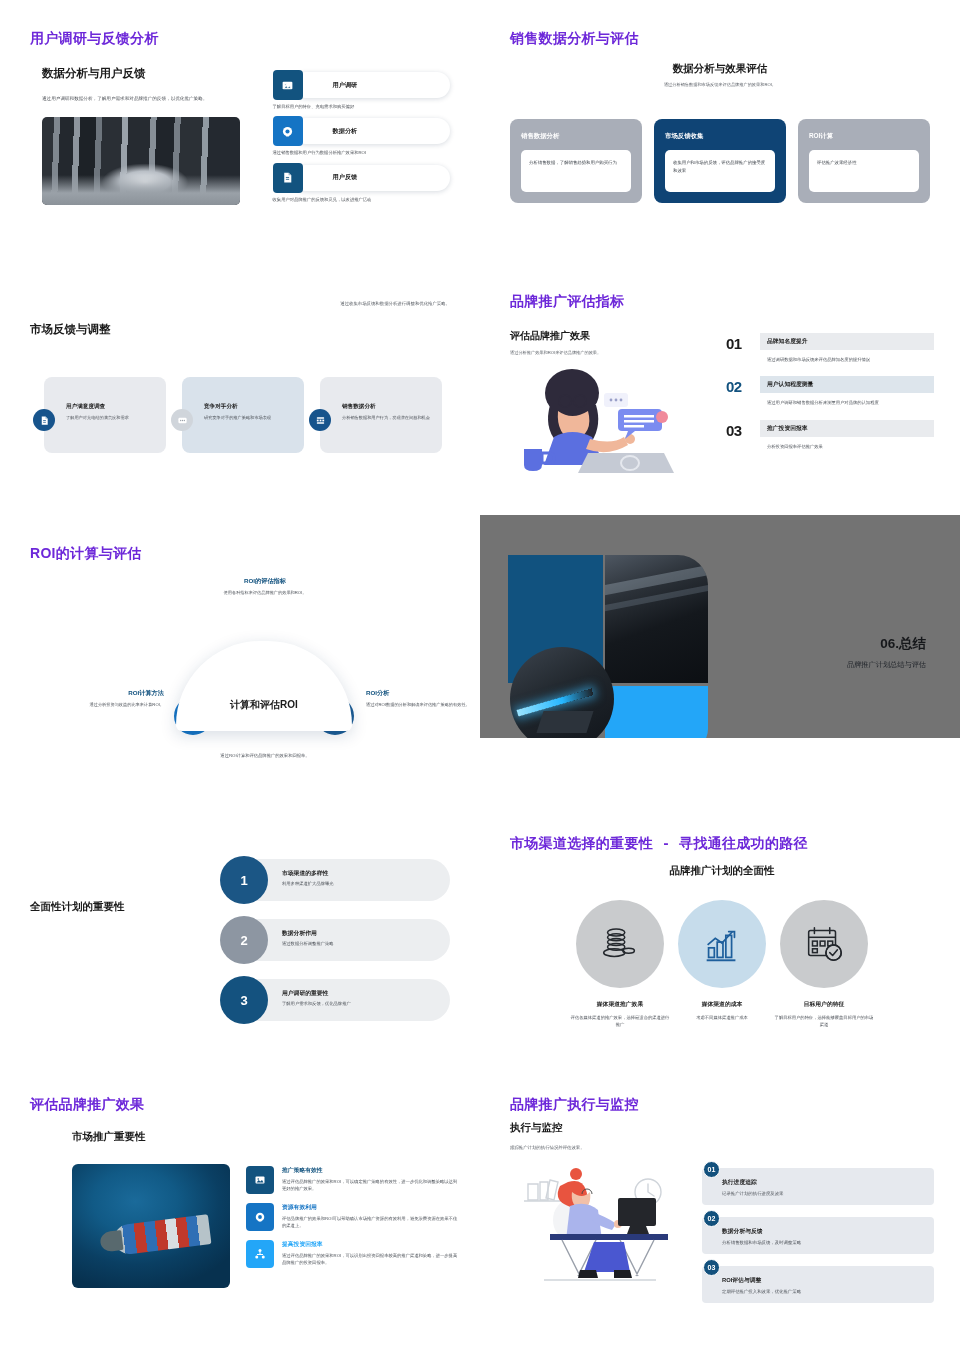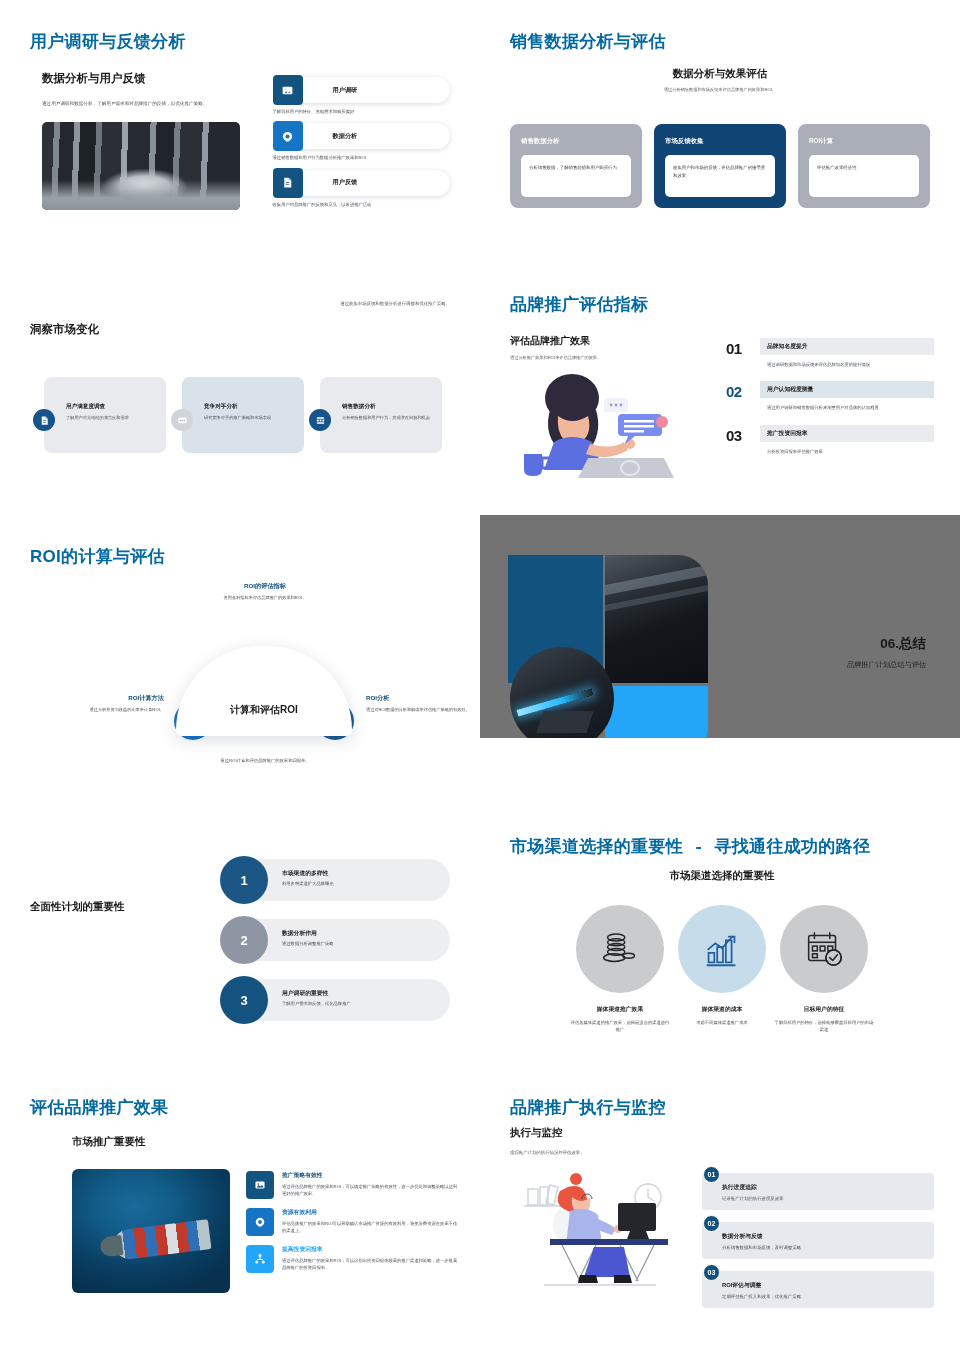--- a/index.html
+++ b/index.html
@@ -7,21 +7,21 @@
     width: 960px; height: 1352px;
     background: #ffffff;
     font-family: "Liberation Sans", "DejaVu Sans", sans-serif;
     color: #1b1b1b;
     overflow: hidden;
   }
   .deck { display: grid; grid-template-columns: 480px 480px; grid-template-rows: repeat(6, auto); }
   .slide { position: relative; background: #fff; overflow: hidden; }
 
   
-  .stitle { font-size: 17px; font-weight: bold; letter-spacing: .3px; color: #0369a1; }
+  .stitle { font-size: 14px; font-weight: bold; letter-spacing: .3px; color: #6d28d9; }
   .sub-h  { font-size: 11.5px; font-weight: bold; color: #1a1a1a; }
   .body-t { font-size: 4.6px; line-height: 1.7; color: #4b4f55; }
   .tiny   { font-size: 4.2px; line-height: 1.65; color: #5a5f66; }
 
   
   .s1 { height: 265px; padding: 30px 22px 0 30px; }
   .s1 .hd { margin-bottom: 18px; }
   .s1-wrap { display: flex; gap: 18px; }
   .s1-left { width: 230px; }
   .s1-left .sub-h { margin: 0 0 14px 12px; }
@@ -301,21 +301,21 @@
         <h4>ROI计算</h4>
         <div class="inner">
             <p>评估推广效果经济性</p>
           </div>
       </div>
     </div>
   </div>
 
   <div class="slide s3">
     <div class="lead">通过收集市场反馈和数据分析进行调整和优化推广策略。</div>
-    <div class="sub-h">洞察市场变化</div>
+    <div class="sub-h">市场反馈与调整</div>
     <div class="s3-row">
 
       <div class="s3-item g1">
         <div class="s3-bub navy">
           <svg width="11" height="11" viewBox="0 0 24 24">
             <path d="M6 3h8l5 5v13H6z" fill="#fff"></path>
               <path d="M14 3l5 5h-5z" fill="#a9c3d6"></path>
             <rect x="9" y="11" width="6" height="1.6" fill="#17548c"></rect>
               <rect x="9" y="15" width="6" height="1.6" fill="#17548c"></rect>
           </svg>
@@ -497,21 +497,21 @@
             <p>了解用户需求和反馈，优化品牌推广</p>
           </div>
         </div>
 
       </div>
     </div>
   </div>
 
   <div class="slide s8">
     <div class="stitle">市场渠道选择的重要性 - 寻找通往成功的路径</div>
-    <div class="c-sub">市场渠道选择的重要性</div>
+    <div class="c-sub">品牌推广计划的全面性</div>
     <div class="s8-circles">
 
       <div class="s8-col">
         <div class="s8-circ g">
           <svg width="46" height="46" viewBox="0 0 48 48" fill="none" stroke="#24282d" stroke-width="1.6">
             <ellipse cx="20" cy="12" rx="9" ry="3.6"></ellipse>
               <ellipse cx="20" cy="17" rx="9" ry="3.6"></ellipse>
             <ellipse cx="20" cy="22" rx="9" ry="3.6"></ellipse>
               <ellipse cx="20" cy="27" rx="9" ry="3.6"></ellipse>
             <ellipse cx="18" cy="33" rx="11" ry="4"></ellipse>

